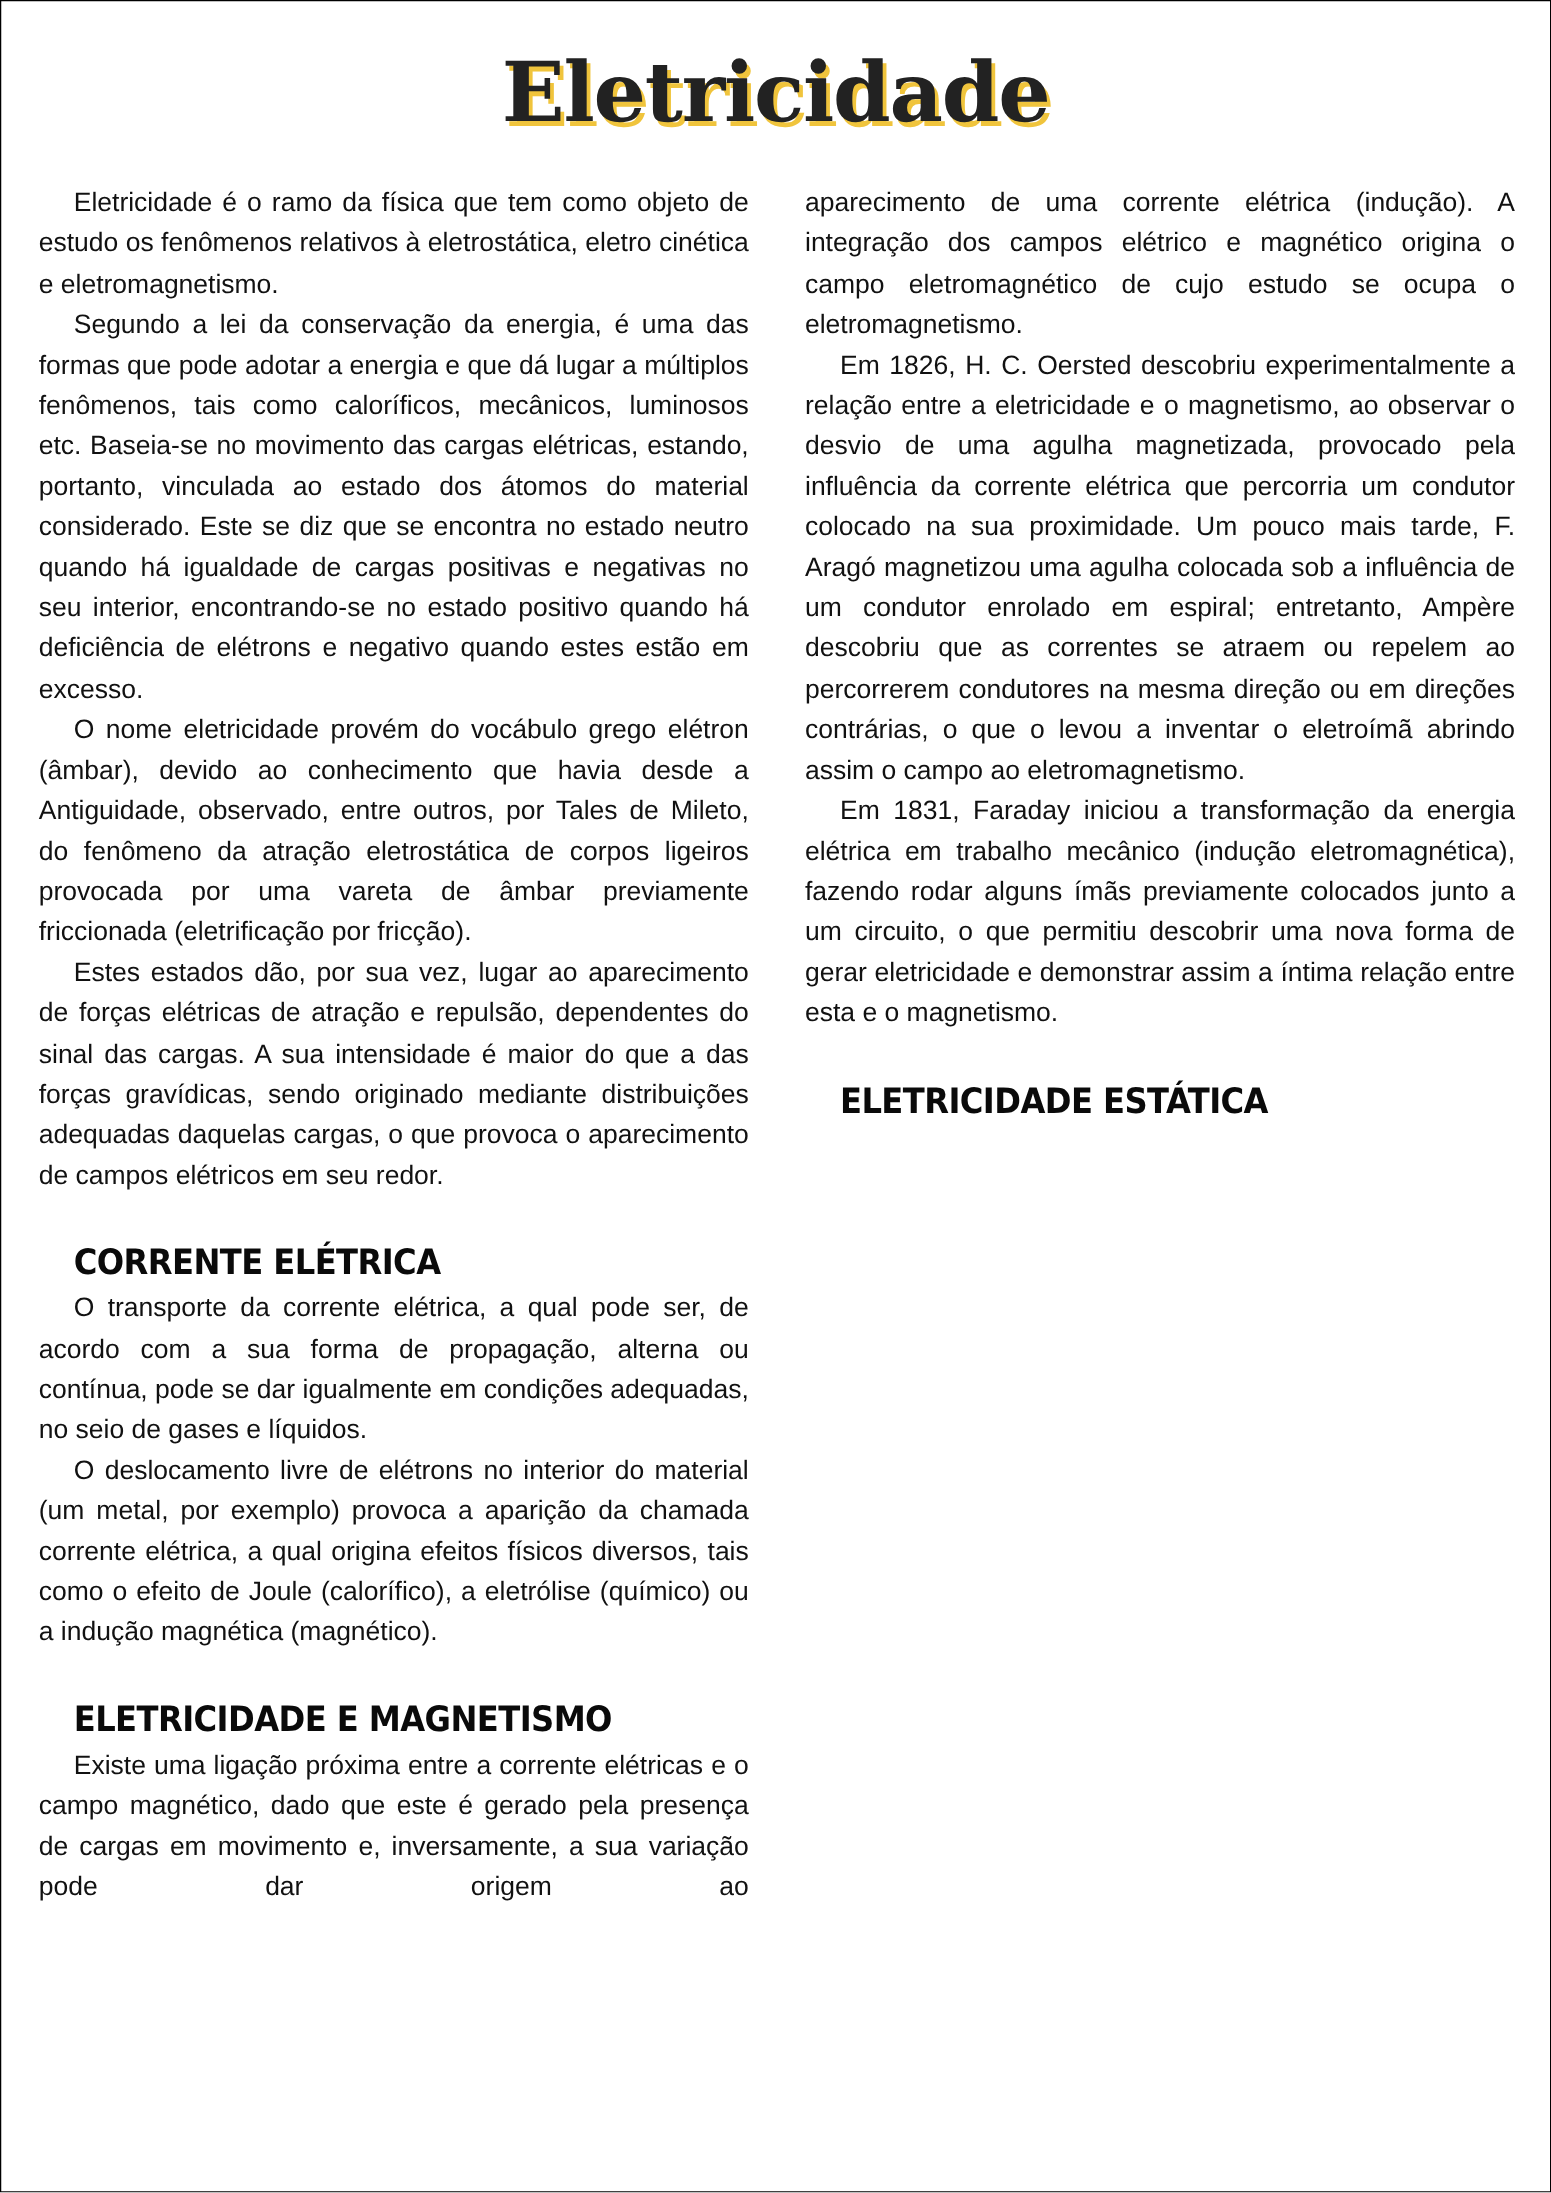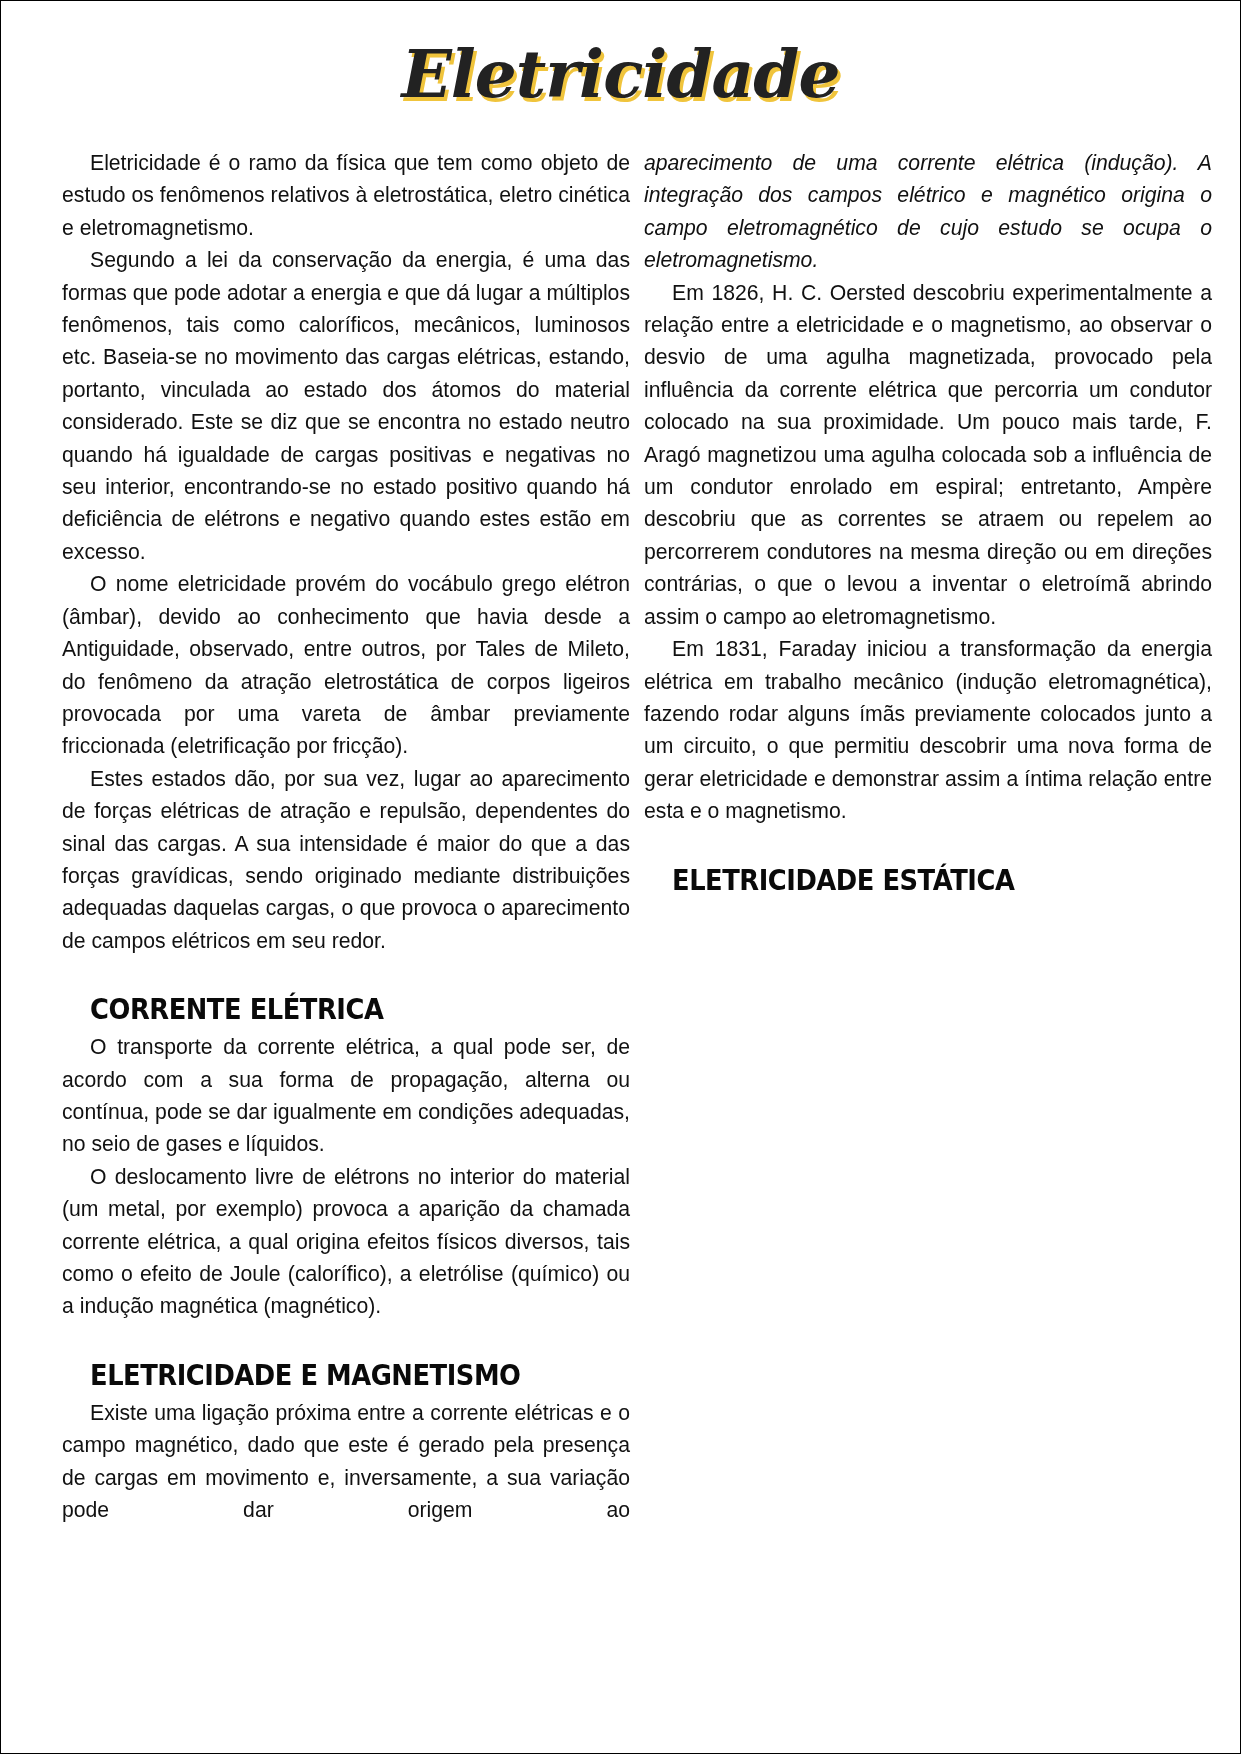--- a/index.html
+++ b/index.html
@@ -7,37 +7,37 @@
   .page {
     position: absolute; left: 0; top: 0;
     width: 1239px; height: 1752px;
     border: 1px solid #000;
     background: #fff;
   }
   .title {
     position: absolute; left: 0; right: 0; top: 28px;
     text-align: center;
     font-family: "DejaVu Serif", serif;
-    font-style: italic; font-weight: bold;
+    font-weight: bold;
     font-size: 66px; line-height: 90px;
     letter-spacing: -1px;
     color: #222222;
     text-shadow: 3px 4px 0 #f0c43c;
   }
   .col {
     position: absolute; top: 146px; width: 568px;
     font-family: "Liberation Sans", sans-serif;
     font-size: 21.2px; line-height: 32.4px;
     color: #111;
     text-align: justify;
   }
-  .col.left { left: 30px; margin-left: 31px; }
+  .col.left { left: 30px; }
   .col.right { left: 643px; }
   .col p { margin: 0; text-indent: 28px; }
-  .col p.cont { text-indent: 0; font-style: italic; }
+  .col p.cont { text-indent: 0; }
   .heading {
     margin: 36px 0 4px 28px;
     font-family: "DejaVu Sans", sans-serif;
     font-weight: bold; font-size: 28px; line-height: 34px;
     letter-spacing: -0.5px;
     transform: scaleX(0.92); transform-origin: left center;
     color: #0a0a0a; text-align: left;
   }
 </style>
 </head>

